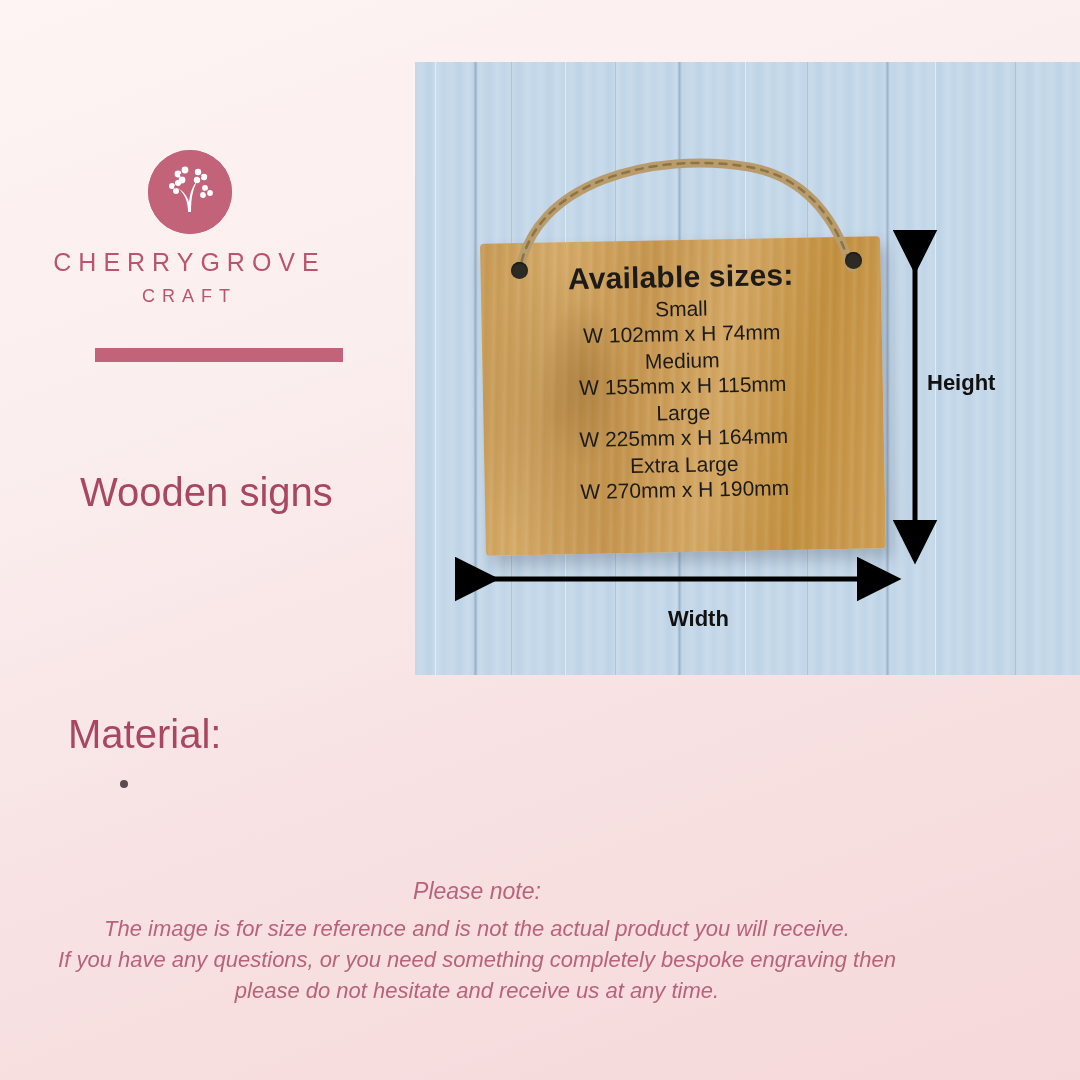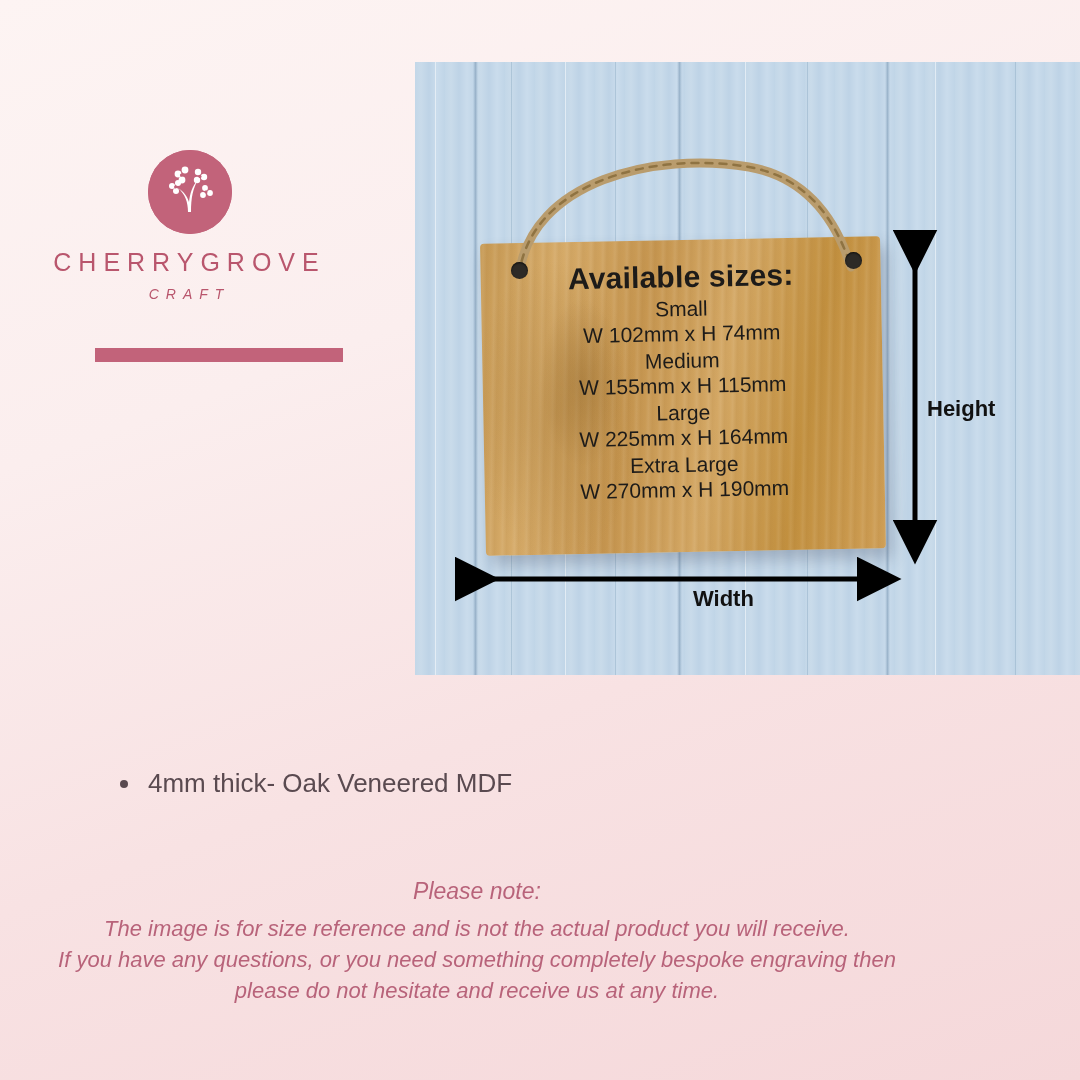--- a/index.html
+++ b/index.html
@@ -37,25 +37,24 @@
   }
   .logo-mark svg { display: block; }
   .brand-name {
     color: #b9566d;
     font-size: 25px;
     letter-spacing: 7px;
     font-weight: 400;
   }
   .brand-sub {
     color: #b9566d;
-    font-size: 14px;
+    font-size: 18px;
     letter-spacing: 7px;
     margin-top: 9px;
     font-weight: 400;
-    font-style: italic;
   }
   .divider-bar {
     position: absolute;
     left: 95px;
     top: 348px;
     width: 248px;
     height: 14px;
     background: #c2637a;
   }
   .headline {
@@ -208,22 +207,22 @@
 
   
   .arrow-svg { position: absolute; left: 0; top: 0; width: 665px; height: 613px; z-index: 4; }
   .dim-label {
     position: absolute;
     z-index: 5;
     font-size: 22px;
     font-weight: 700;
     color: #111;
   }
-  .dim-label.height { left: 512px; top: 334px; }
-  .dim-label.width { left: 253px; top: 524px; margin-left: 25px; }
+  .dim-label.height { left: 512px; top: 308px; }
+  .dim-label.width { left: 253px; top: 544px; }
 </style>
 </head>
 <body>
 
 <div class="page">
 
   <div class="brand-block">
     <div class="logo-mark">
       <svg width="84" height="84" viewBox="0 0 84 84" aria-hidden="true">
         <circle cx="42" cy="42" r="42" fill="#c2637a"></circle>
@@ -255,25 +254,26 @@
           </g>
         </g>
       </svg>
     </div>
     <div class="brand-name">CHERRYGROVE</div>
     <div class="brand-sub">CRAFT</div>
   </div>
 
   <div class="divider-bar"></div>
 
-
+  <div class="headline">Wooden signs</div>
+
+  <div class="material-title">Material:</div>
   <ul class="material-list">
     <li>
       <span class="bullet"></span>
-      <span>4mm thick- Oak Veneered MDF</span>
     </li>
   </ul>
 
   <div class="note-block">
     <div class="note-title">Please note:</div>
     <div class="note-line">The image is for size reference and is not the actual product you will receive.</div>
     <div class="note-line">If you have any questions, or you need something completely bespoke engraving then</div>
     <div class="note-line">please do not hesitate and receive us at any time.</div>
   </div>
 

